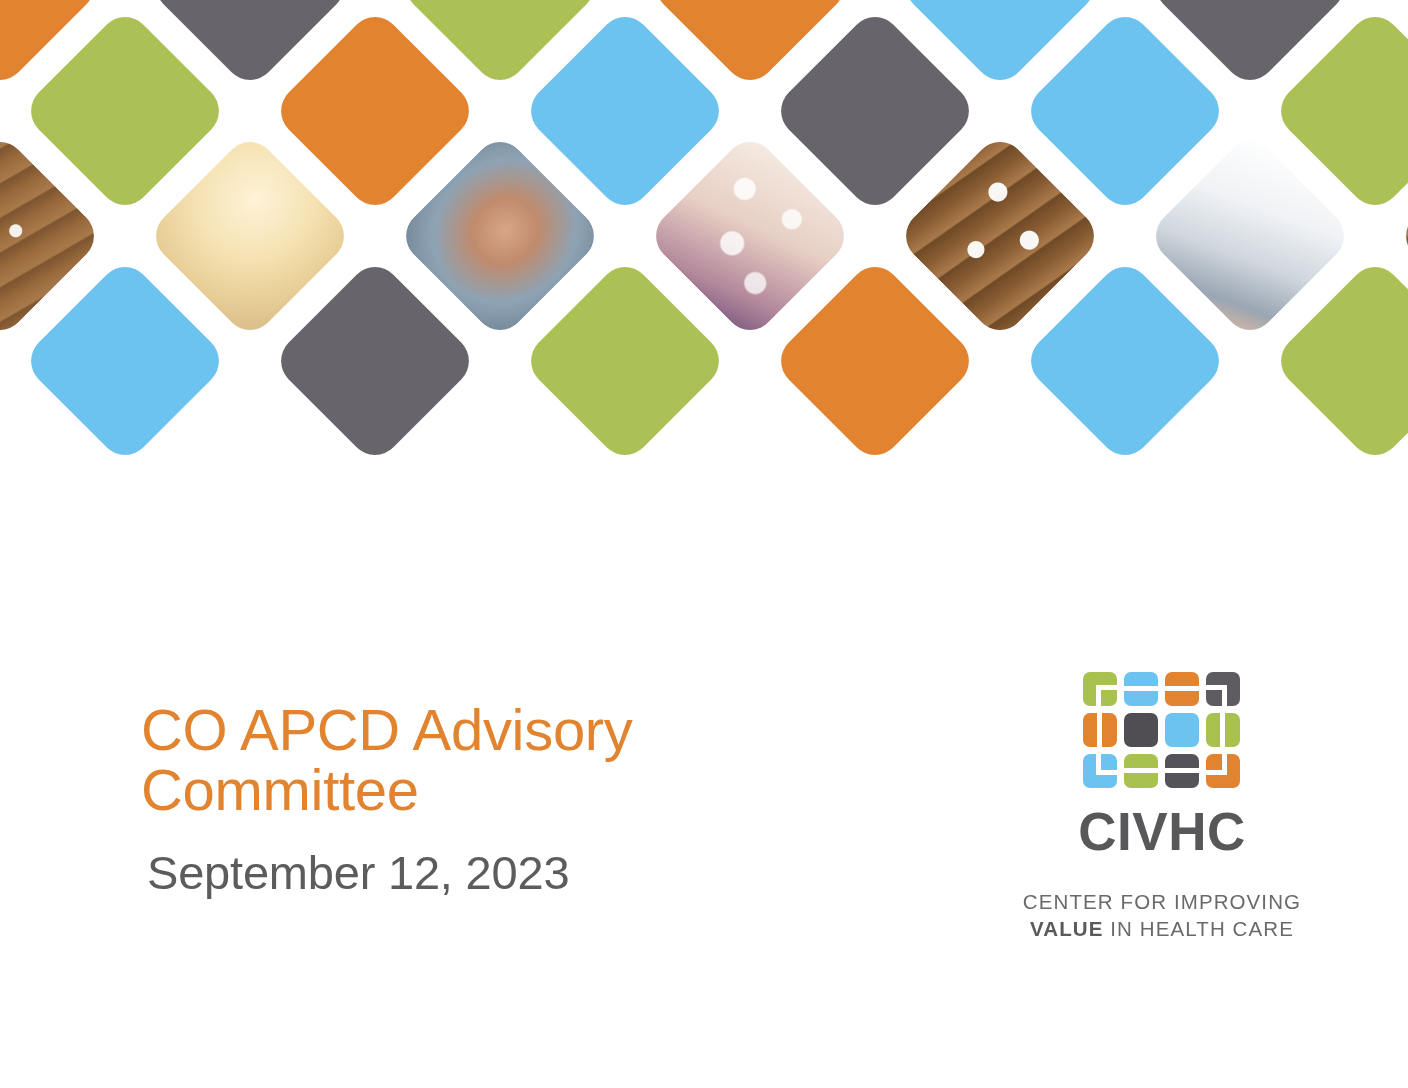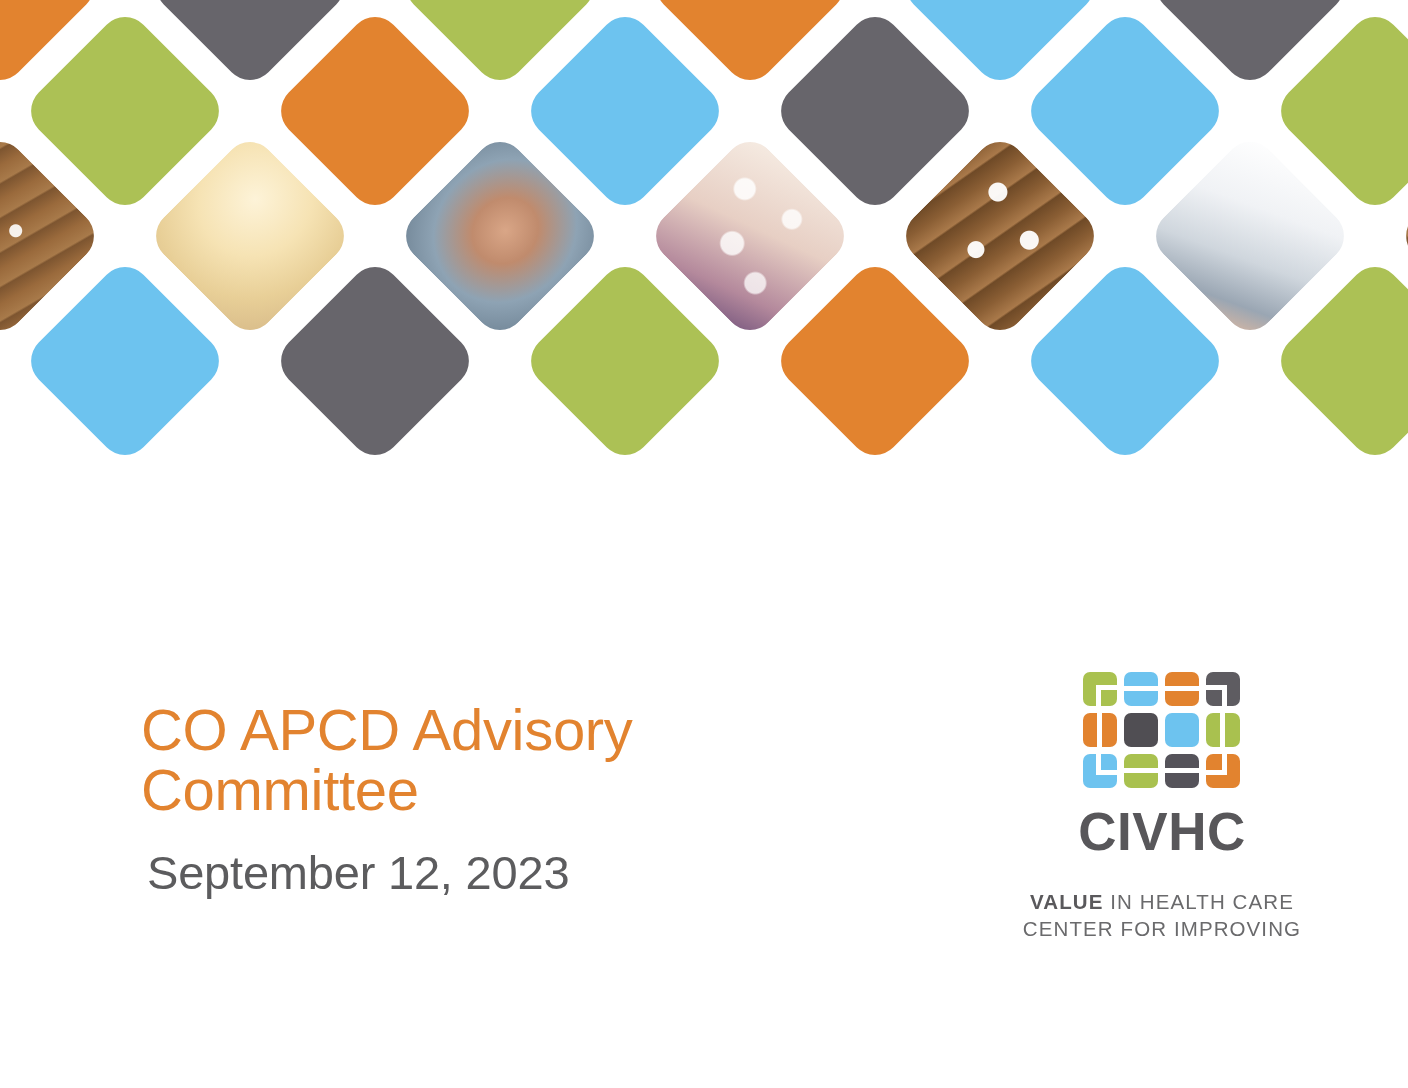--- a/index.html
+++ b/index.html
@@ -244,20 +244,20 @@
         <div class="lc" style="left: 82px; top: 82px; background: rgb(85, 83, 90);">
           <div class="cut cut-h"></div>
         </div>
         <div class="lc" style="left: 123px; top: 82px; background: rgb(226, 131, 47);">
           <div class="cut cut-tl-v"></div>
           <div class="cut cut-tl-h"></div>
         </div>
       </div>
     <div class="logo-wordmark">CIVHC</div>
     <div class="logo-tagline">
+      <div>CENTER FOR IMPROVING</div>
       <div>
         <span class="tl-bold">VALUE</span><span> IN HEALTH CARE</span>
       </div>
-      <div>CENTER FOR IMPROVING</div>
     </div>
   </div>
 
 </div>
 
 </body></html>

